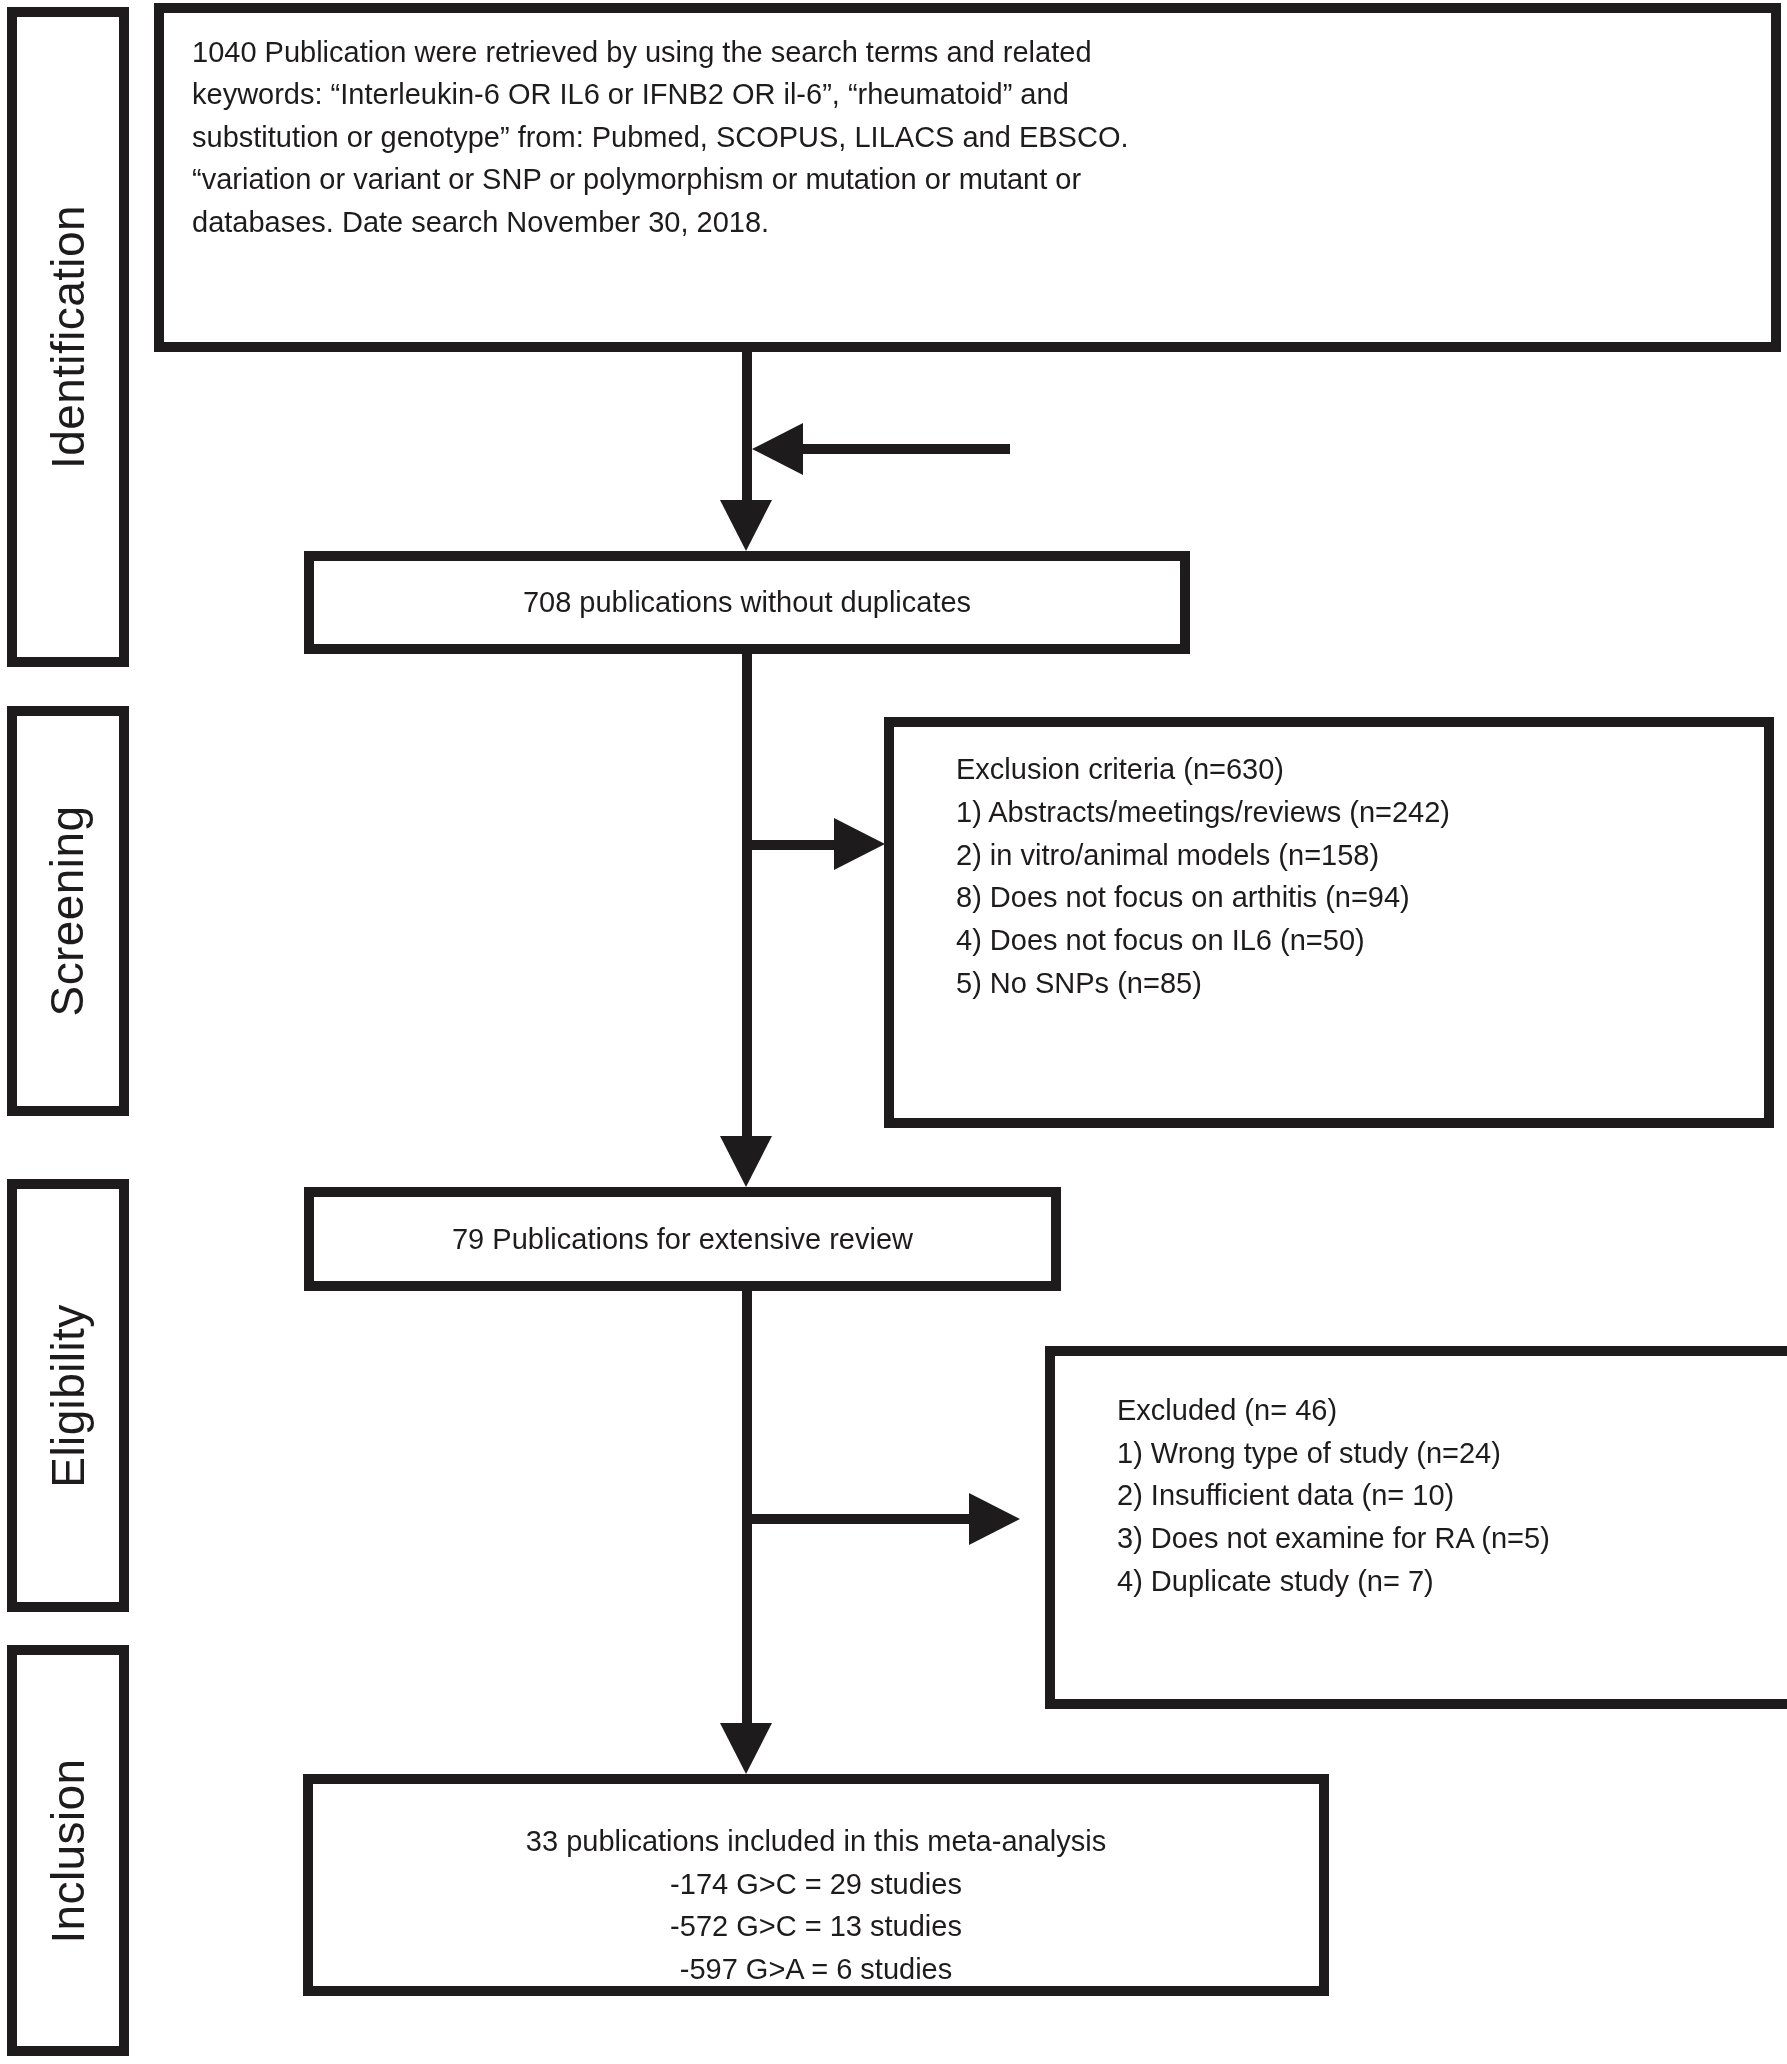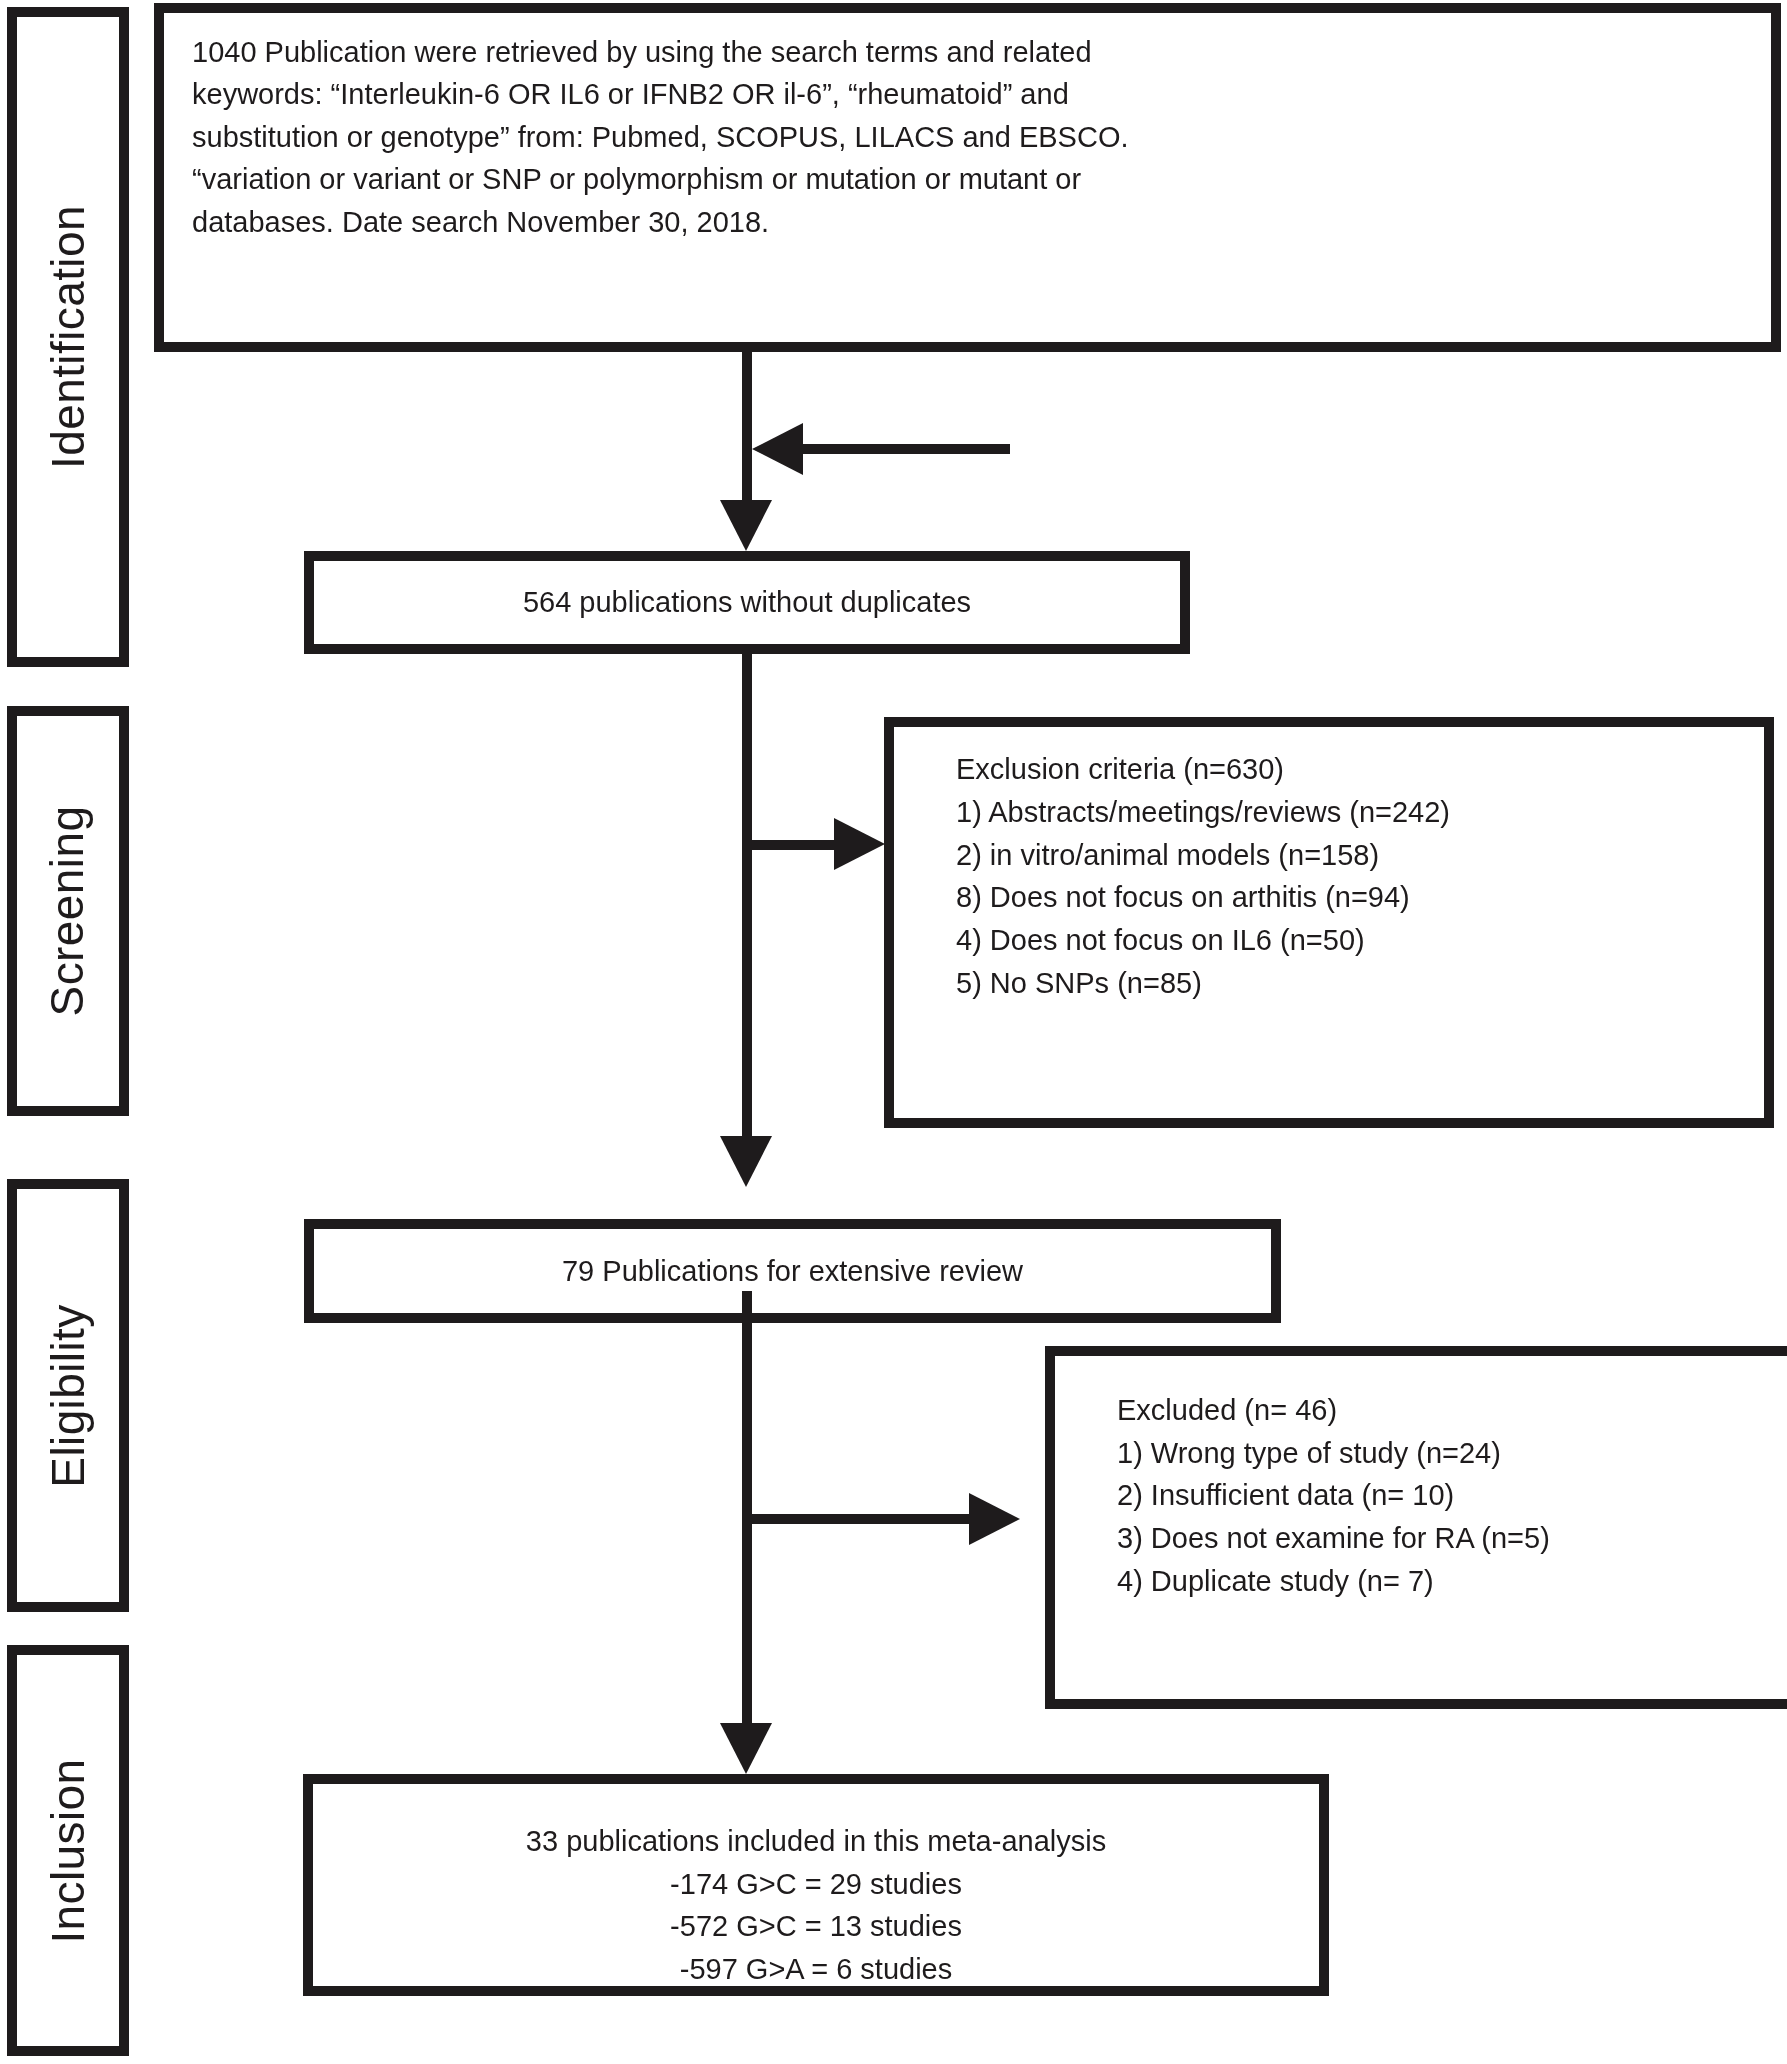--- a/index.html
+++ b/index.html
@@ -74,33 +74,33 @@
   <div class="box txt topbox" style="left:154px;top:2.5px;width:1627px;height:349px;">
     <div>1040 Publication were retrieved by using the search terms and related</div>
     <div>keywords: “Interleukin-6 OR IL6 or IFNB2 OR il-6”, “rheumatoid” and</div>
     <div>substitution or genotype” from: Pubmed, SCOPUS, LILACS and EBSCO.</div>
     <div>“variation or variant or SNP or polymorphism or mutation or mutant or</div>
     <div>databases. Date search November 30, 2018.</div>
   </div>
 
 
   <div class="box txt center-box" style="left:304px;top:551px;width:886px;height:103px;">
-    <span>564 publications without duplicates</span>
+    <span>708 publications without duplicates</span>
   </div>
 
   <div class="box txt list-box" style="left:884px;top:717px;width:890px;height:411px;">
     <div>Exclusion criteria (n=630)</div>
     <div>1) Abstracts/meetings/reviews (n=242)</div>
     <div>2) in vitro/animal models (n=158)</div>
     <div>8) Does not focus on arthitis (n=94)</div>
     <div>4) Does not focus on IL6 (n=50)</div>
     <div>5) No SNPs (n=85)</div>
   </div>
 
-  <div class="box txt center-box" style="left:304px;top:1187px;width:977px;height:104px;margin-top:32px;">
+  <div class="box txt center-box" style="left:304px;top:1187px;width:757px;height:104px;">
     <span>79 Publications for extensive review</span>
   </div>
 
   <div class="box txt list-box" style="left:1019px;top:1346px;width:758px;height:363px;padding-top:33px;margin-left:26px;">
     <div>Excluded (n= 46)</div>
     <div>1) Wrong type of study (n=24)</div>
     <div>2) Insufficient data (n= 10)</div>
     <div>3) Does not examine for RA (n=5)</div>
     <div>4) Duplicate study (n= 7)</div>
   </div>

